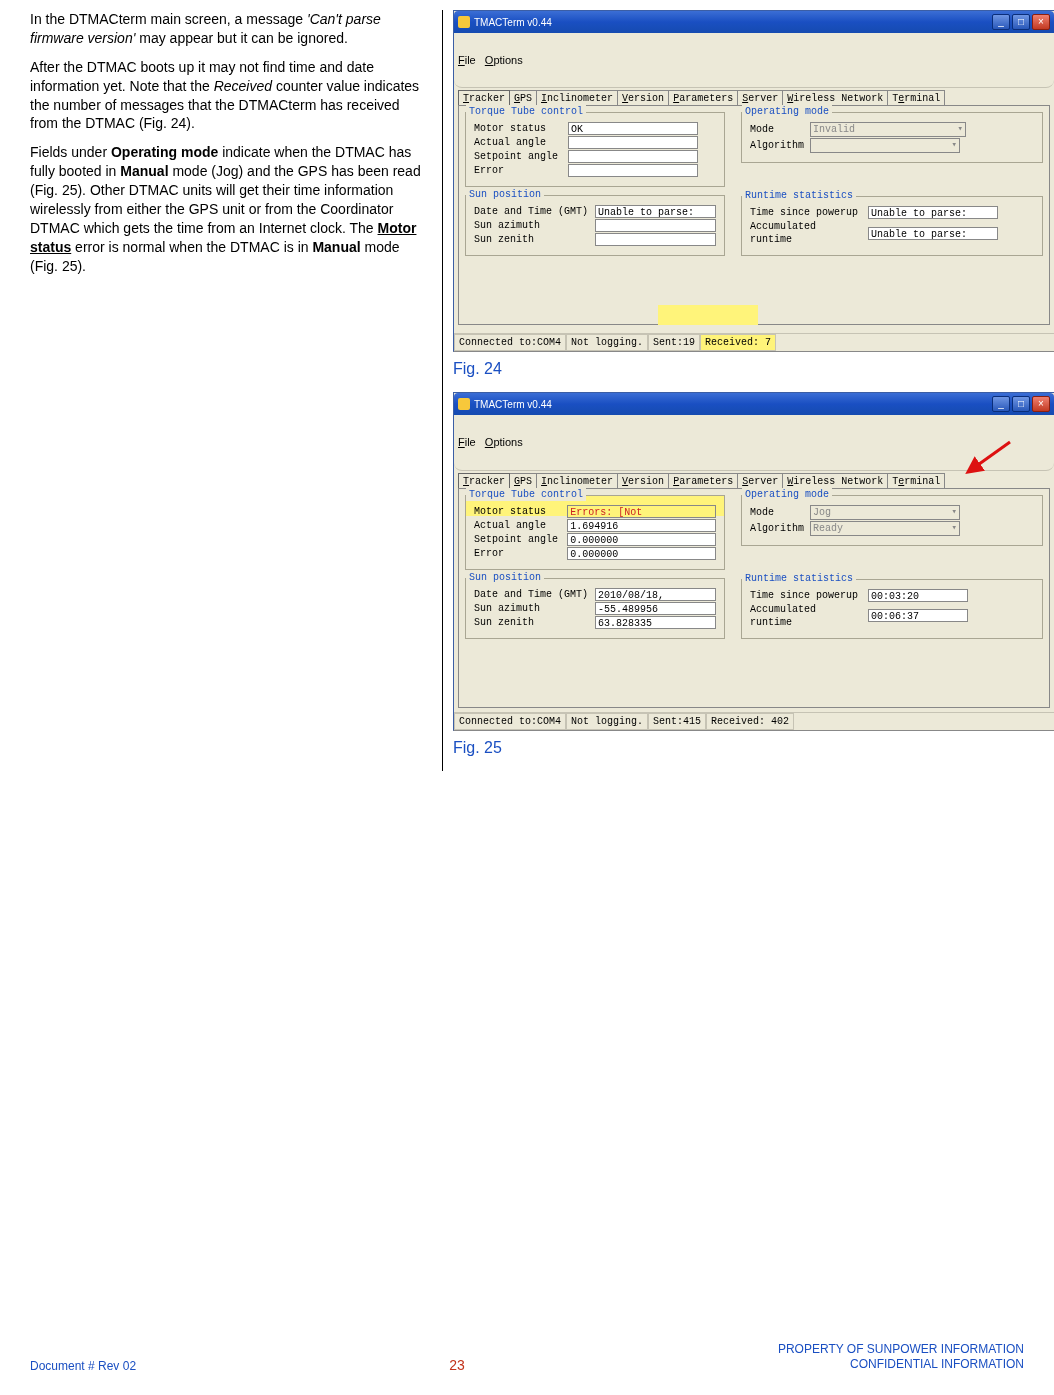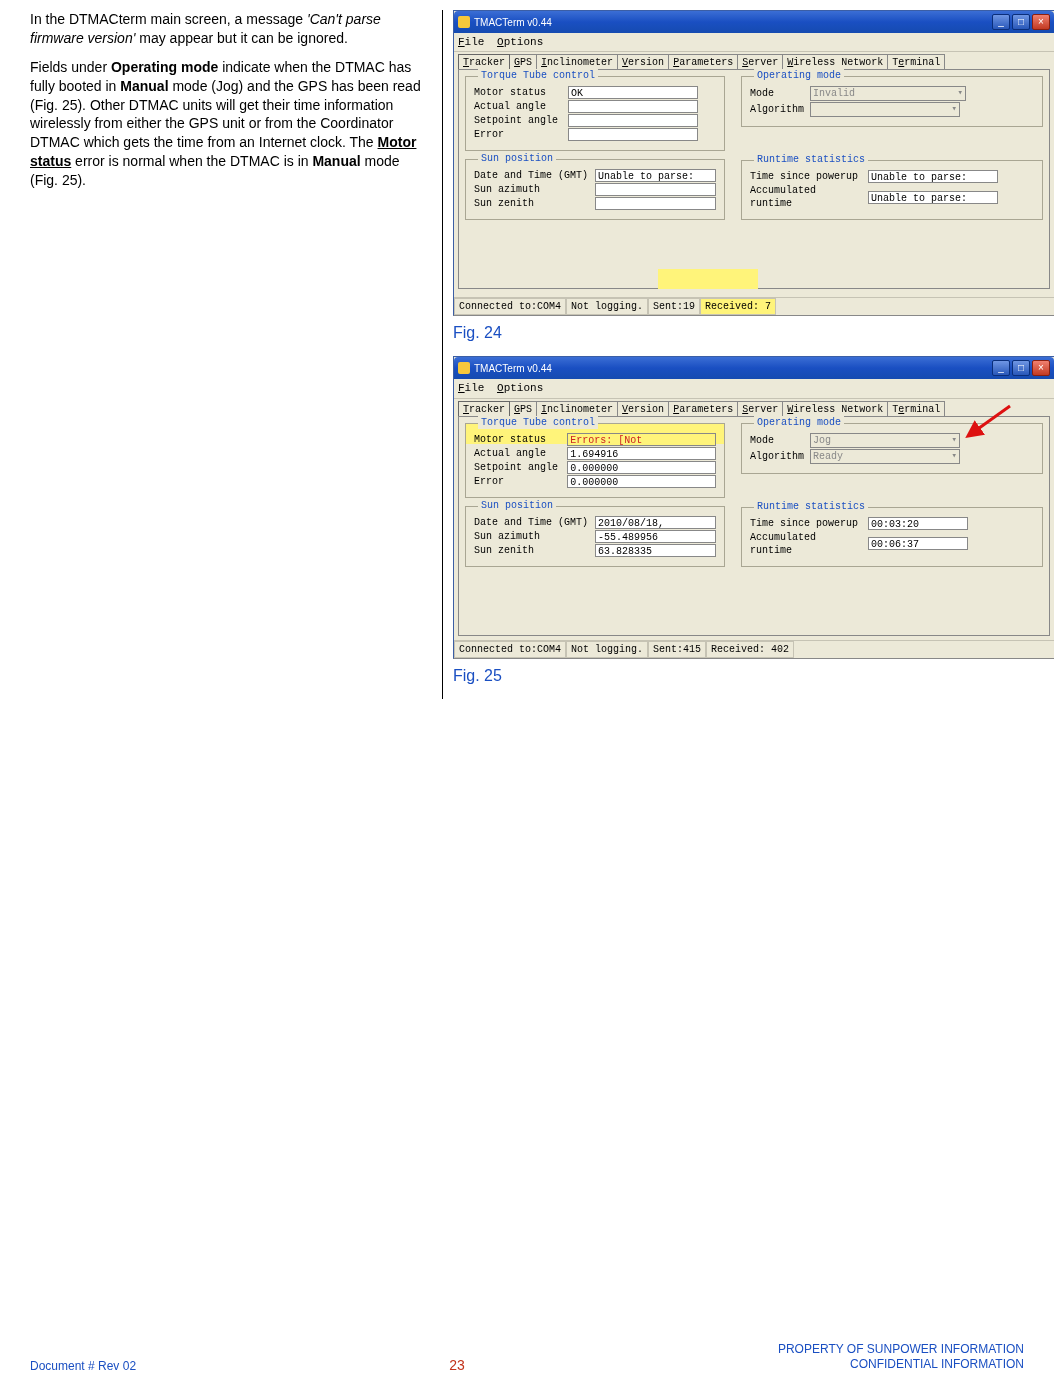--- a/index.html
+++ b/index.html
@@ -70,24 +70,25 @@
     text-align: center;
     font-size: 10px;
     line-height: 14px;
   }
   .win-close {
     background: linear-gradient(to bottom,#f08070,#c23a23);
     border-color: #8a1f10;
   }
   .menubar {
     background: #ece9d8;
-    padding: 2px 4px;
-    font-family: Liberation Mono, monospace;
+    padding: 20px 4px;
+    font-family: Liberation Sans, sans-serif;
     font-size: 11px;
     border-bottom: 1px solid #c6c3b4;
+    border-radius: 8px;
   }
   .menu-item { margin-right: 6px; }
   .menu-item u { text-decoration: underline; }
   .tabs {
     display: flex;
     padding: 2px 4px 0 4px;
     font-size: 10px;
     font-family: 'Courier New', monospace;
     gap: 0;
     background: #ece9d8;
@@ -116,21 +117,21 @@
   }
   .group {
     position: relative;
     border: 1px solid #a9a693;
     padding: 8px 8px 8px 8px;
     margin-bottom: 8px;
   }
   .group-title {
     position: absolute;
     top: -8px;
-    left: 12px;
+    left: 0;
     background: #ece9d8;
     padding: 0 3px;
     color: #1a4fc2;
     font-size: 10px;
     font-family: 'Courier New', monospace;
   }
   .row-inline {
     display: flex;
     align-items: center;
     gap: 4px;
@@ -208,20 +209,23 @@
   .footer-center { color: #c2321a; font-size: 14px; }
   .footer-right { color: #1a4fc2; text-align: right; line-height: 1.3; }
 </style>
 </head>
 <body>
 
 <div class="page">
   <div class="left-col">
     <p>
       <span>In the DTMACterm main screen, a message </span><i>'Can't parse firmware version'</i><span> may appear but it can be ignored.</span>
+    </p>
+    <p>
+      <span>After the DTMAC boots up it may not find time and date information yet. Note that the </span><i>Received</i><span> counter value indicates the number of messages that the DTMACterm has received from the DTMAC (Fig. 24).</span>
     </p>
     <p>
       <span>Fields under </span><b>Operating mode</b><span> indicate when the DTMAC has fully booted in </span><b>Manual</b><span> mode (Jog) and the GPS has been read (Fig. 25). Other DTMAC units will get their time information wirelessly from either the GPS unit or from the Coordinator DTMAC which gets the time from an Internet clock. The </span><b style="text-decoration:underline">Motor status</b><span> error is normal when the DTMAC is in </span><b>Manual</b><span> mode (Fig. 25).</span>
     </p>
   </div>
 
   <div class="right-col">
 
     <div class="screenshot">
       <div class="titlebar">

